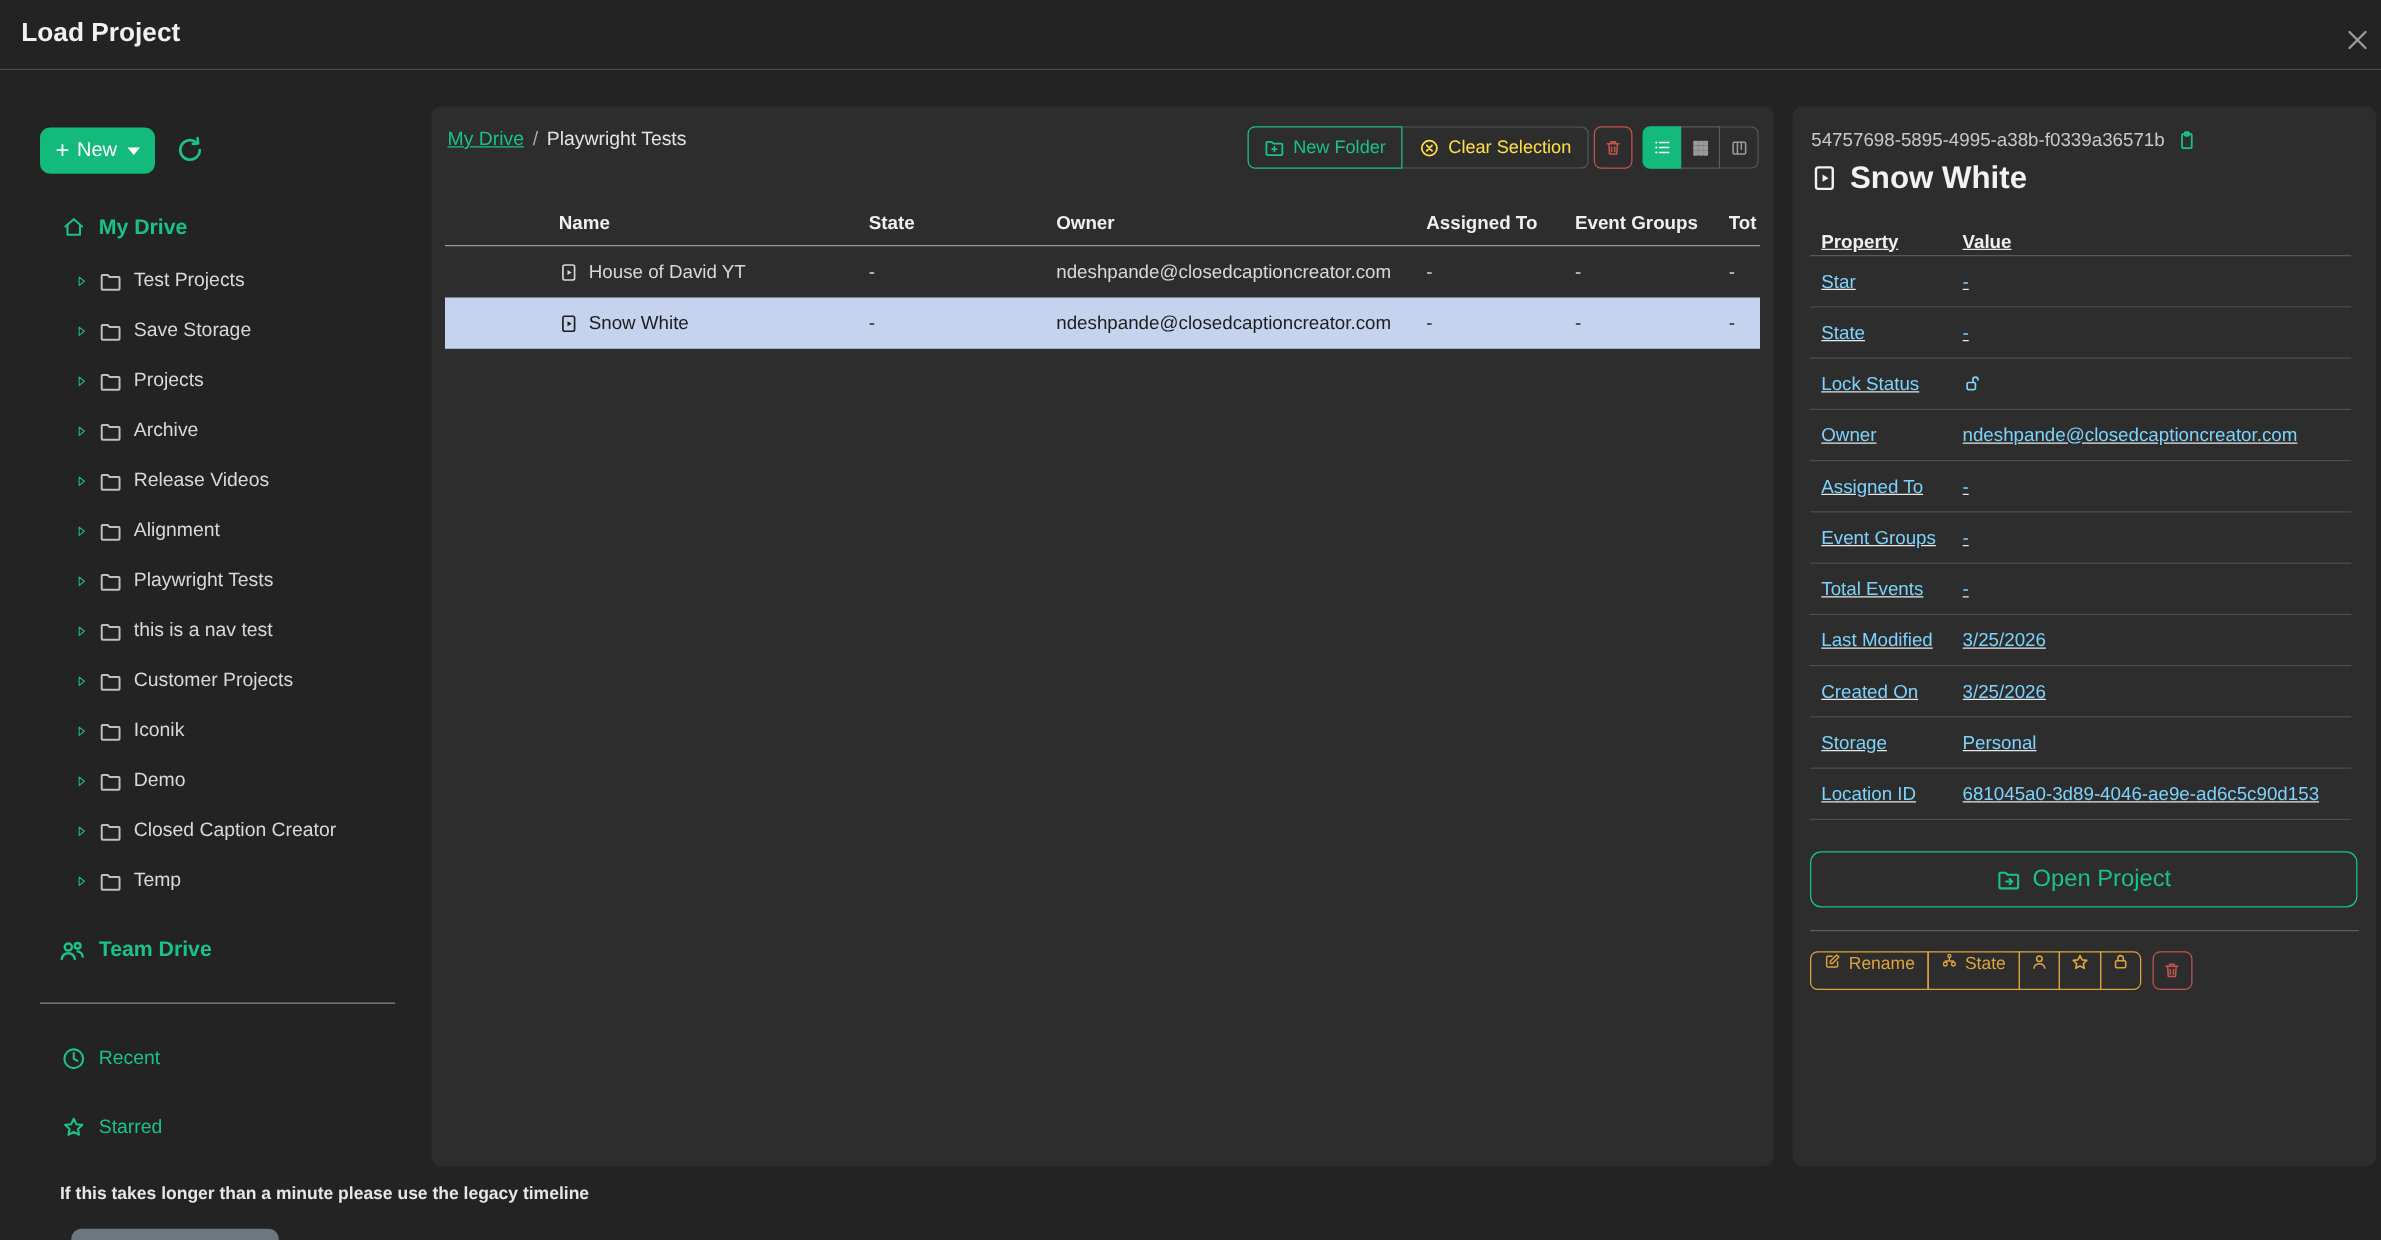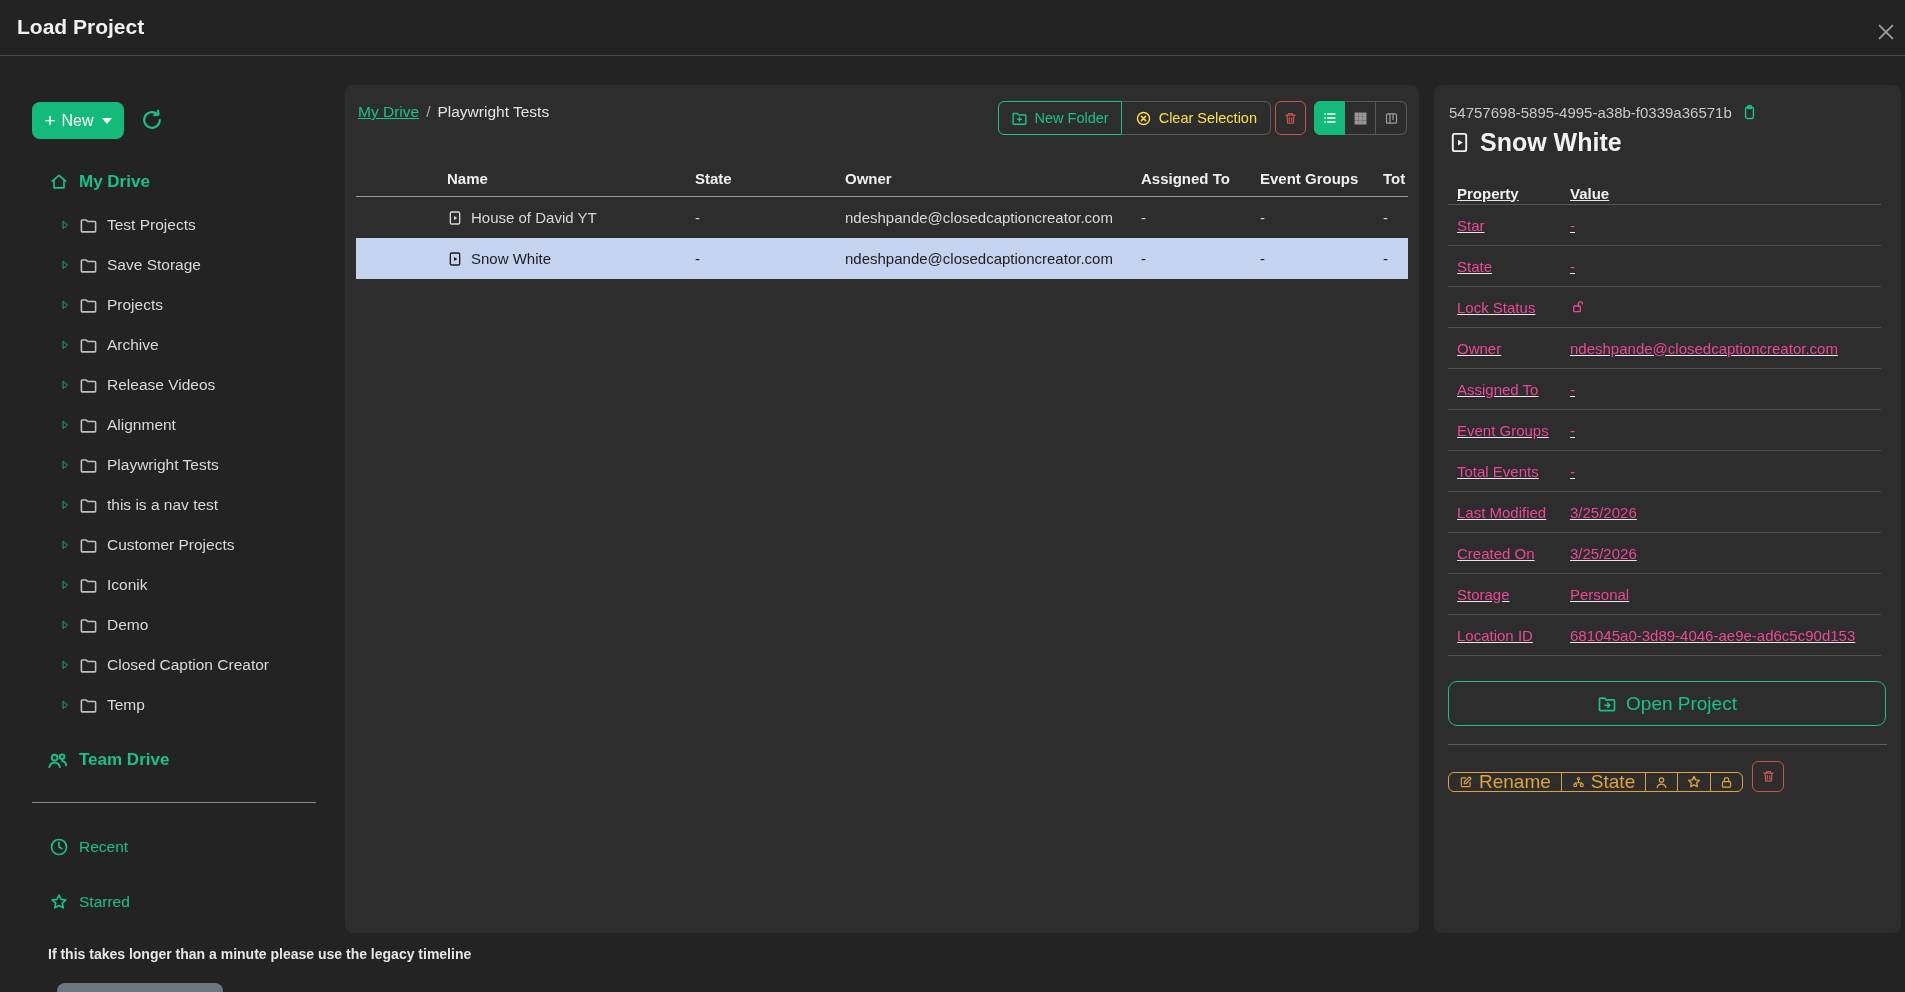--- a/index.html
+++ b/index.html
@@ -68,29 +68,29 @@
   .file-ic{flex:0 0 auto;}
   
   .details-panel{position:absolute;left:1434px;top:85px;width:467px;height:848px;background:var(--panel-bg,#2d2d2d);border-radius:8px;}
   .detail-id-row{position:absolute;left:15px;top:19px;display:flex;align-items:flex-start;gap:9px;font-size:15px;color:#c8c8c8;}
   .copy-btn{color:var(--accent-green,#1ac189);background:none;border:none;cursor:pointer;padding:0;}
   .detail-title-row{position:absolute;left:14px;top:43px;display:flex;align-items:center;gap:9px;color:#f2f2f2;}
   .detail-title{font-size:25px;font-weight:600;}
   .prop-table{position:absolute;left:14px;right:20px;top:97px;text-decoration:underline;}
   .prop-head,.prop-row{display:grid;grid-template-columns:113px 1fr;padding-left:9px;align-items:center;}
   .prop-head{height:23px;font-size:15px;font-weight:700;color:#efefef;border-bottom:1px solid #575757;}
-  .prop-row{height:41px;font-size:15px;color:#ec4899;border-bottom:1px solid #4d4d4d;}
+  .prop-row{height:41px;font-size:15px;color:#7dd3fc;border-bottom:1px solid #4d4d4d;}
   .prop-value{overflow:hidden;white-space:nowrap;display:flex;align-items:center;gap:6px;}
   .open-btn{position:absolute;left:14px;top:596px;width:438px;height:45px;border:1.5px solid var(--accent-green,#1ac189);
     border-radius:9px;background:none;color:var(--accent-green,#1ac189);font-size:19px;font-family:inherit;
     display:flex;align-items:center;justify-content:center;gap:9px;cursor:pointer;}
   .detail-divider{position:absolute;left:14px;right:14px;top:659px;height:1px;background:#5e5e5e;}
   .action-row{position:absolute;left:14px;top:676px;height:31px;display:flex;align-items:stretch;}
   .act-btn{border:1px solid var(--warning-orange,#dfa33e);color:var(--warning-orange,#dfa33e);background:none;
-    font-size:19px;font-family:inherit;display:flex;align-items:center;gap:6px;padding:0 10px;cursor:pointer;margin-top:11px;}
+    font-size:14px;font-family:inherit;display:flex;align-items:flex-start;gap:6px;padding:0 10px;cursor:pointer;}
   .act-btn + .act-btn{margin-left:-1px;}
   .act-btn:first-child{border-radius:6px 0 0 6px;}
   .act-btn.last{border-radius:0 6px 6px 0;}
   .act-icon-only{padding:0 8px;}
   .act-trash{margin-left:9px;width:32px;border:1px solid var(--danger-red,#c4554a);border-radius:6px;color:var(--danger-red,#c4554a);
     background:none;display:flex;align-items:center;justify-content:center;cursor:pointer;}
 </style>
 </head>
 <body>
 

